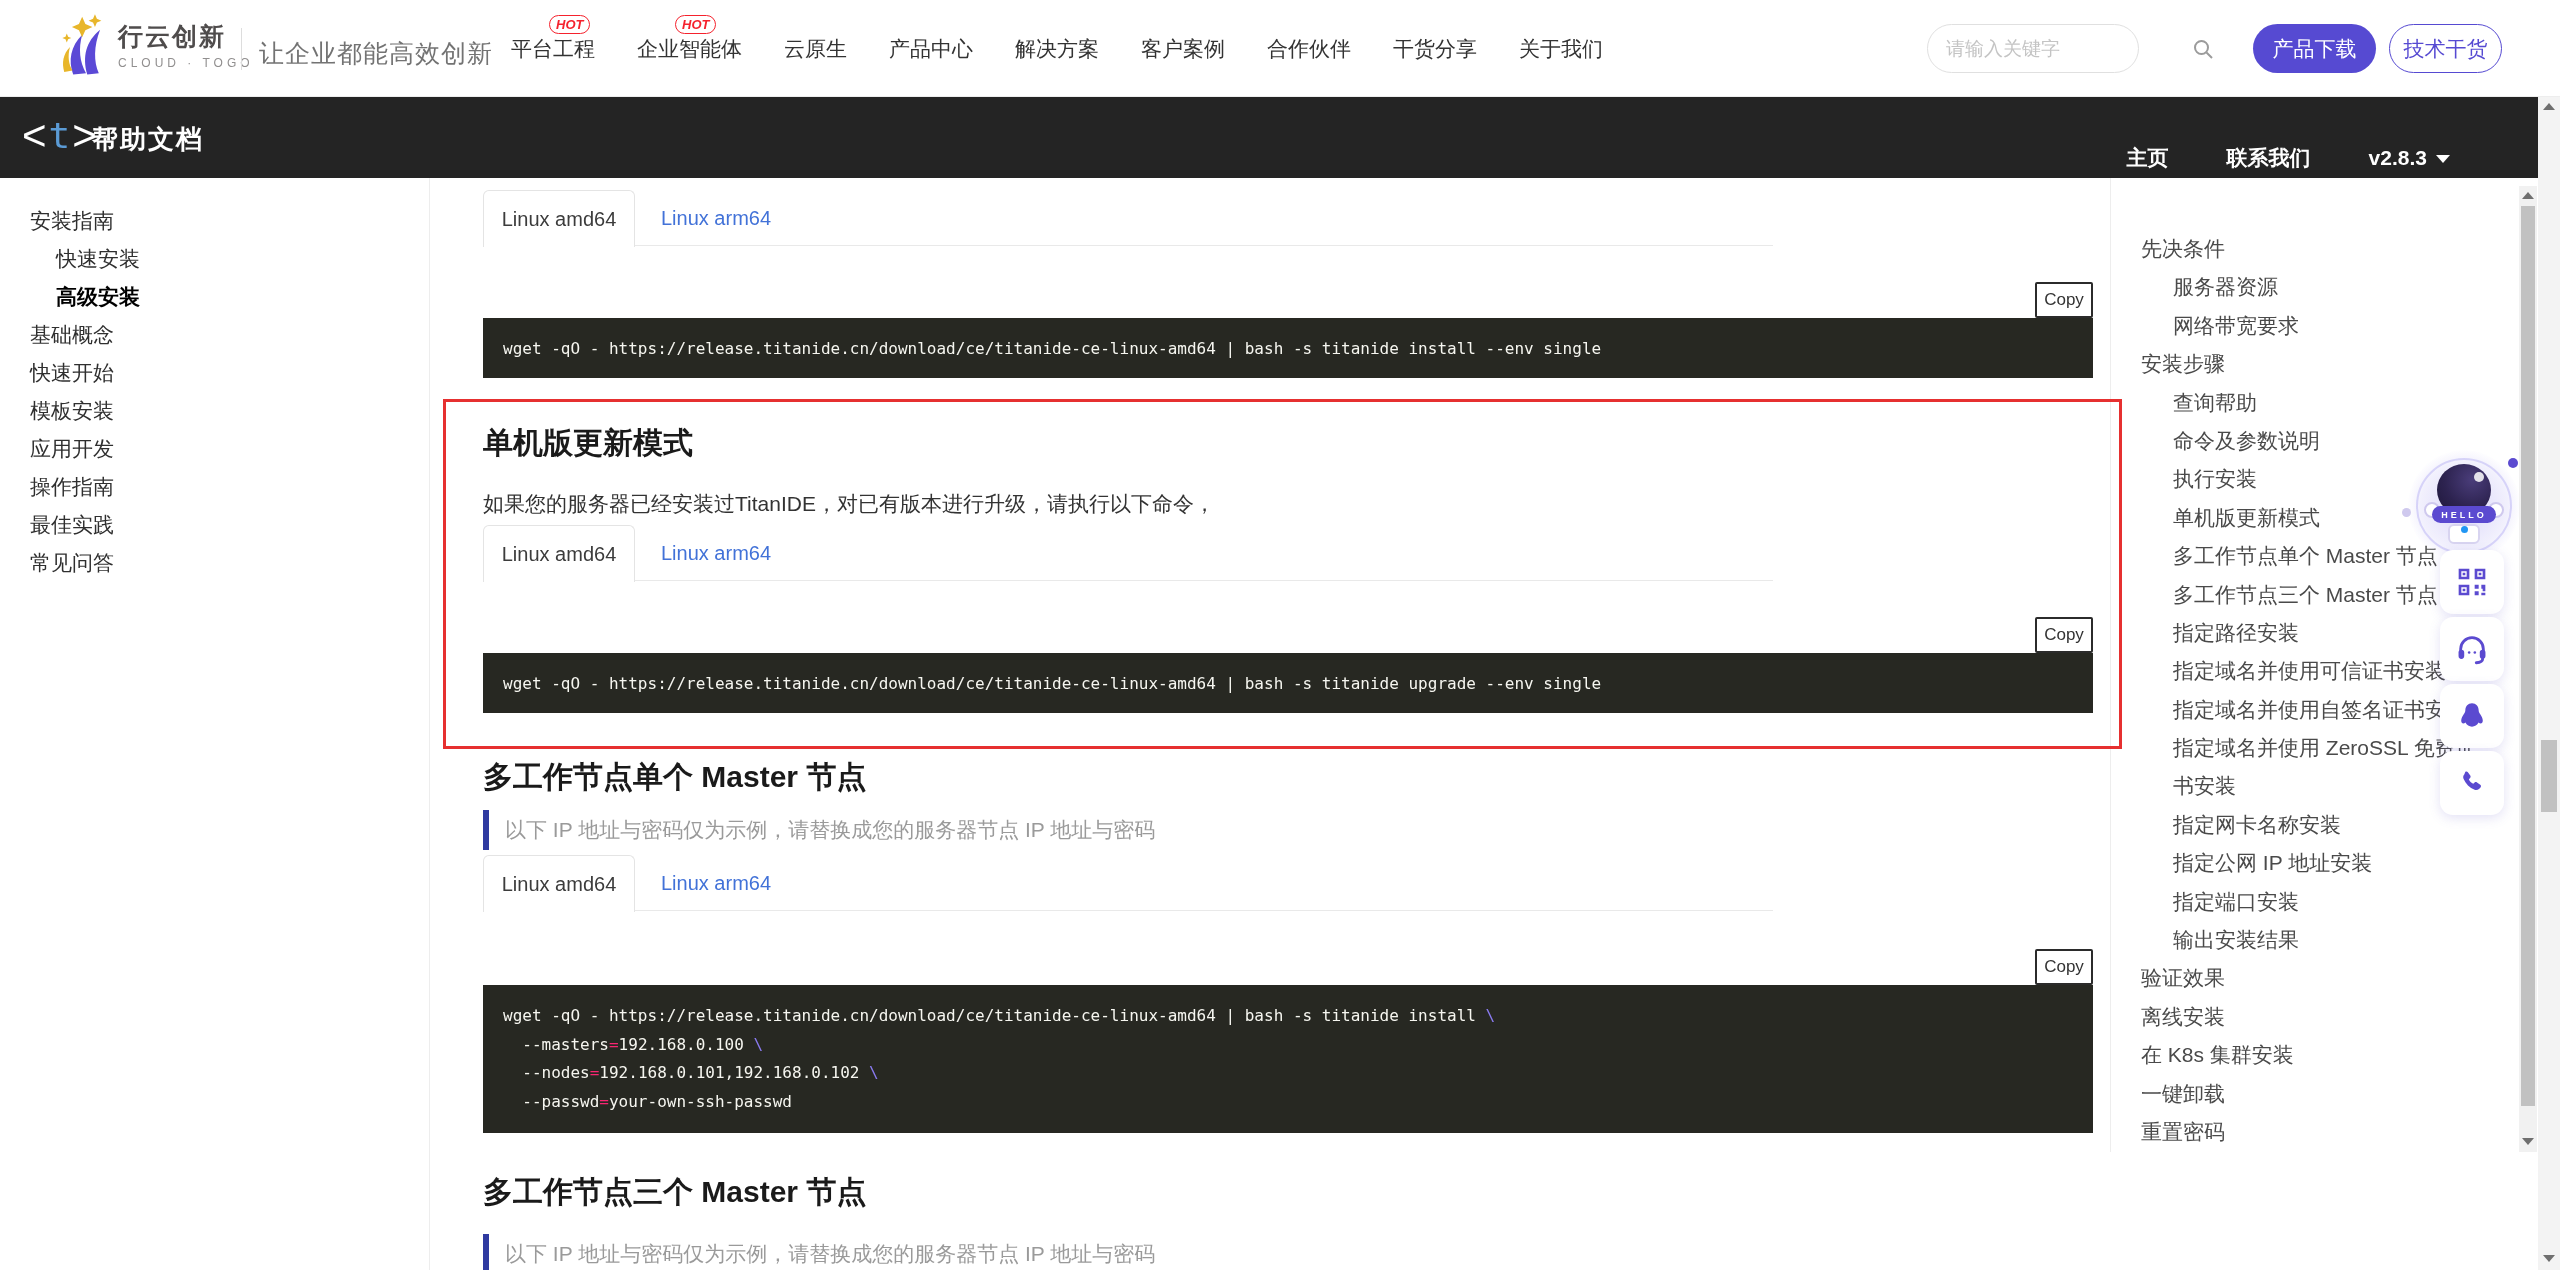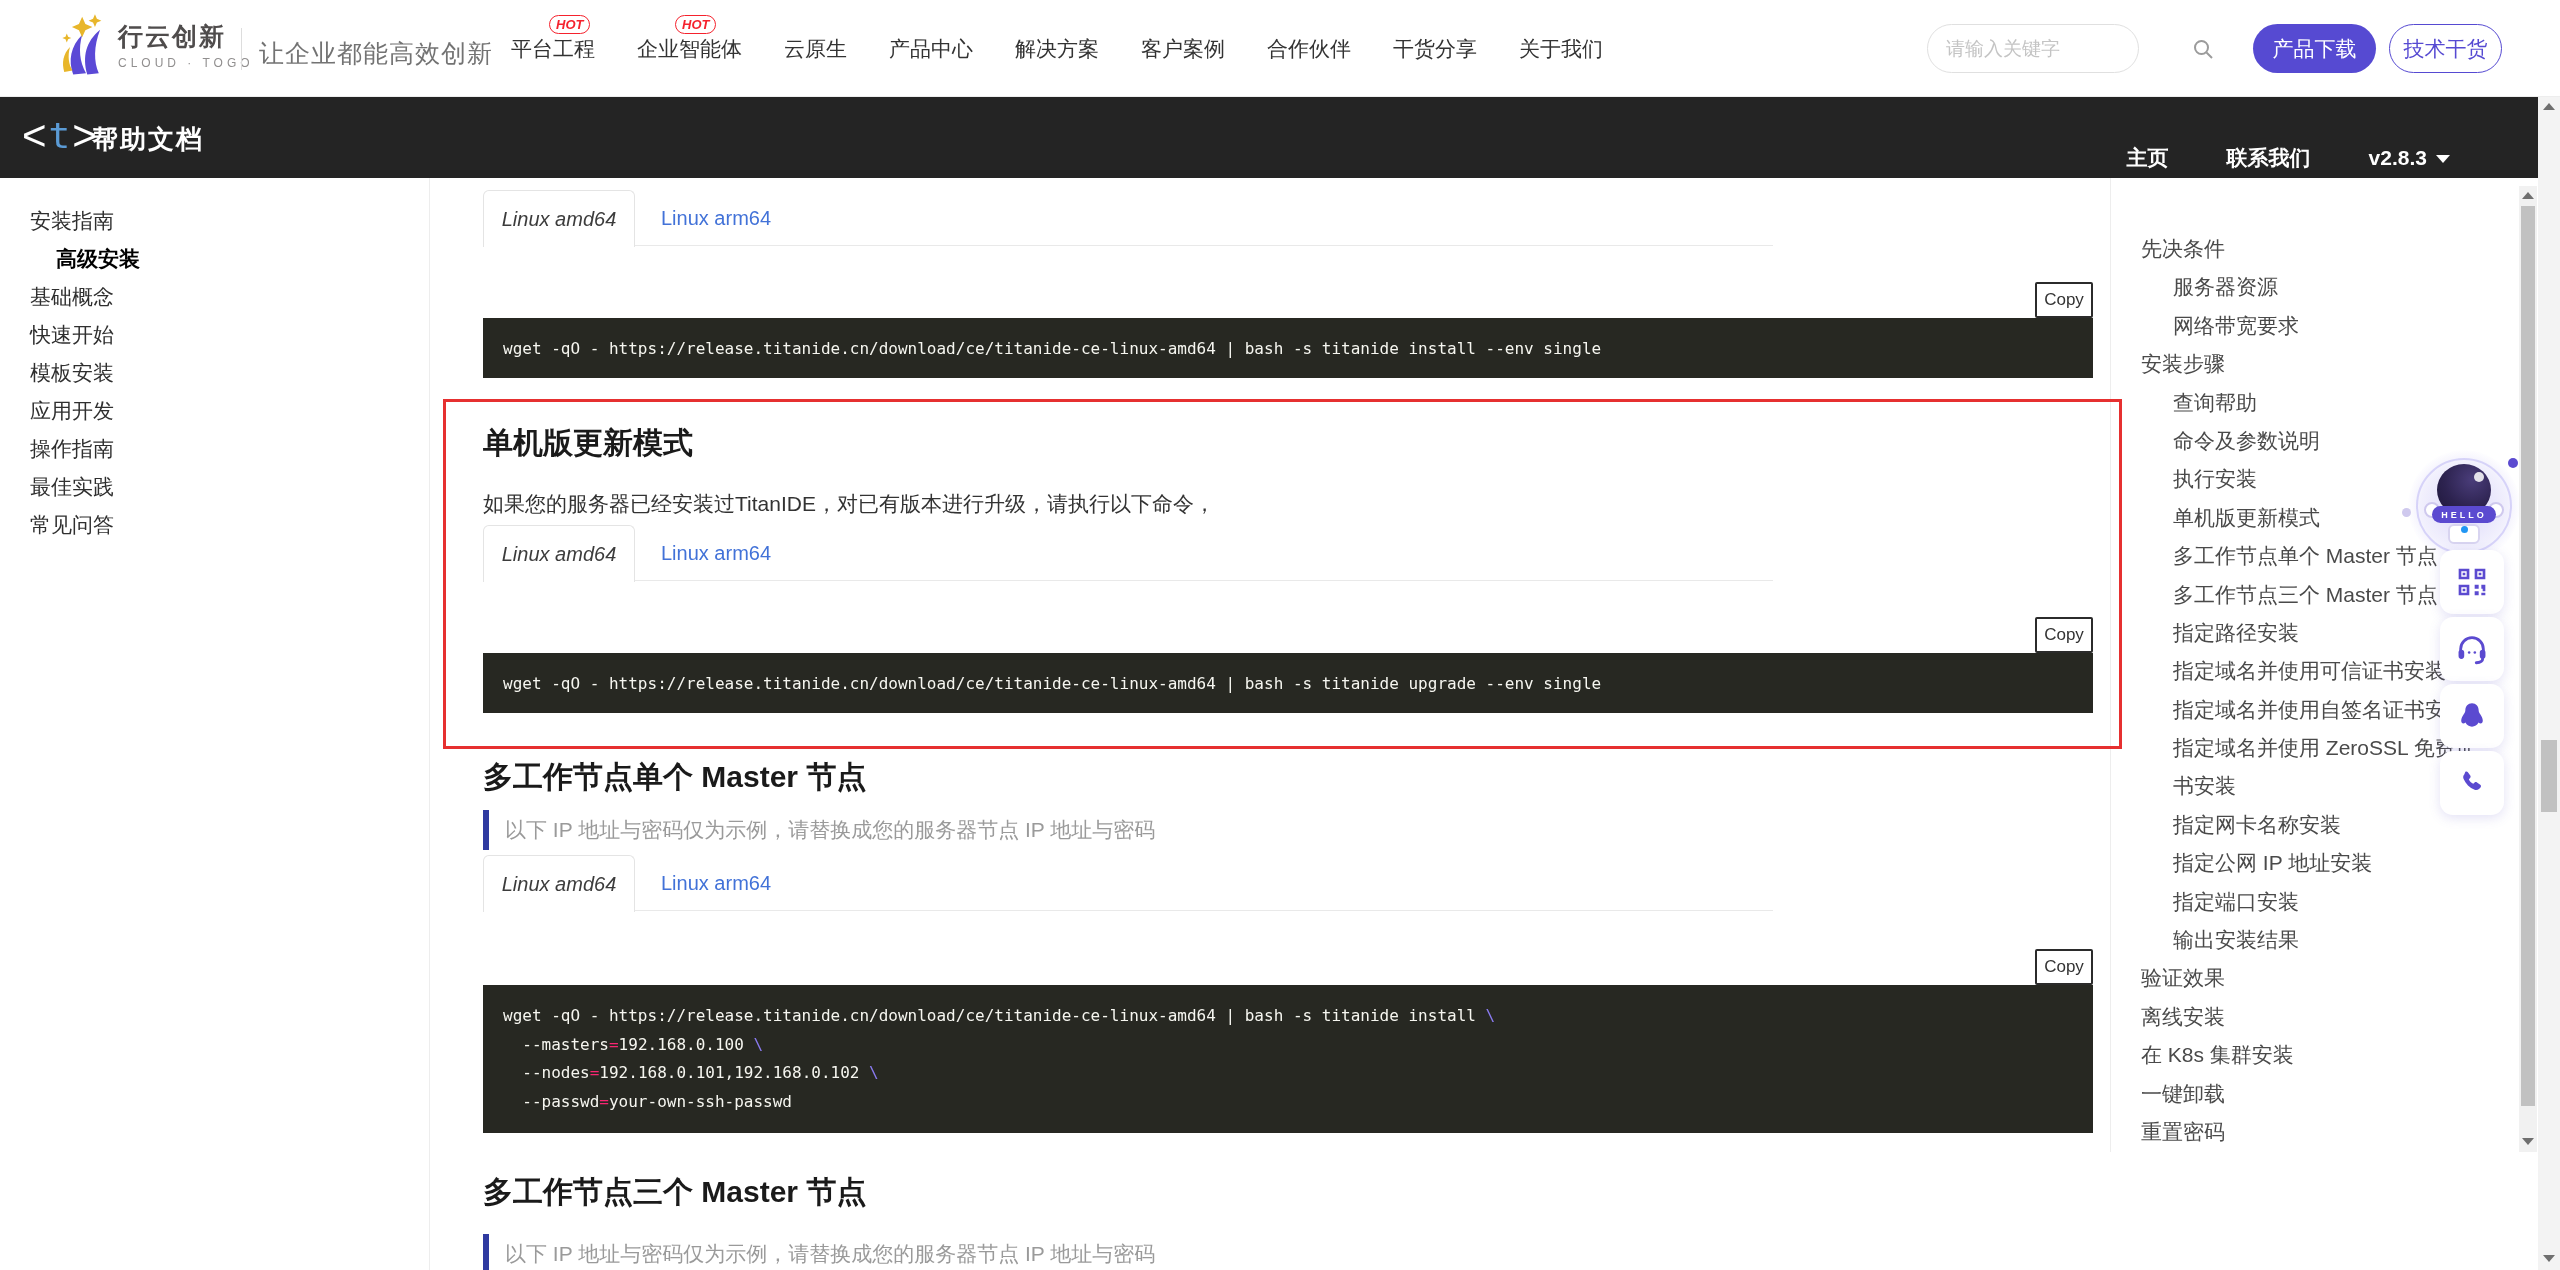--- a/index.html
+++ b/index.html
@@ -49,21 +49,21 @@
   .side-item { height:38px; line-height:38px; font-size:21px; color:#2f2f2f; padding-left:30px;
                cursor:pointer; white-space:nowrap; }
   .side-item.lv2 { padding-left:56px; }
   .side-item.active { font-weight:700; color:#000; }
 
   
   .doc-main { position:absolute; left:483px; top:178px; width:1610px; height:1092px; background:#fff; }
   .tabbar { position:absolute; left:0; width:1290px; height:56px; border-bottom:1px solid #e9e9e9; }
   .tab-active { position:absolute; left:0; top:0; width:152px; height:57px; background:#fff;
                 border:1px solid #e4e4e4; border-bottom:none; border-radius:6px 6px 0 0;
-                display:flex; align-items:center; justify-content:center; font-size:20px; color:#3c3c3c; cursor:pointer;font-style:italic; }
+                display:flex; align-items:center; justify-content:center; font-size:20px; color:#3c3c3c; cursor:pointer; }
   .tab-link { position:absolute; left:178px; top:0; height:56px; display:flex; align-items:center;
               font-size:20px; color:#4272d8; cursor:pointer; }
   .copy-btn { position:absolute; width:58px; height:36px; background:#fff; border:2px solid #2b2b2b;
               border-radius:2px; font-size:17px; color:#333; cursor:pointer; z-index:3;
               display:flex; align-items:center; justify-content:center; font-family:inherit; }
   .codeblk { position:absolute; left:0; width:1610px; background:#272822; color:#f6f6f0;
              font-family:"DejaVu Sans Mono",monospace; font-size:16px; }
   .codeblk .cl { display:block; white-space:pre; }
   .code-one { height:60px; padding:21px 0 0 20px; }
   .code-multi { height:148px; padding:17px 0 0 20px; }
@@ -182,20 +182,21 @@
     <span class="dlink">主页</span>
     <span class="dlink">联系我们</span>
     <span class="dlink">
       <span>v2.8.3</span><span class="caret"></span>
     </span>
   </div>
 </header>
 
 <aside class="sidebar">
   <div class="side-item">安装指南</div>
+  <div class="side-item lv2">快速安装</div>
   <div class="side-item lv2 active">高级安装</div>
   <div class="side-item">基础概念</div>
   <div class="side-item">快速开始</div>
   <div class="side-item">模板安装</div>
   <div class="side-item">应用开发</div>
   <div class="side-item">操作指南</div>
   <div class="side-item">最佳实践</div>
   <div class="side-item">常见问答</div>
 </aside>
 

